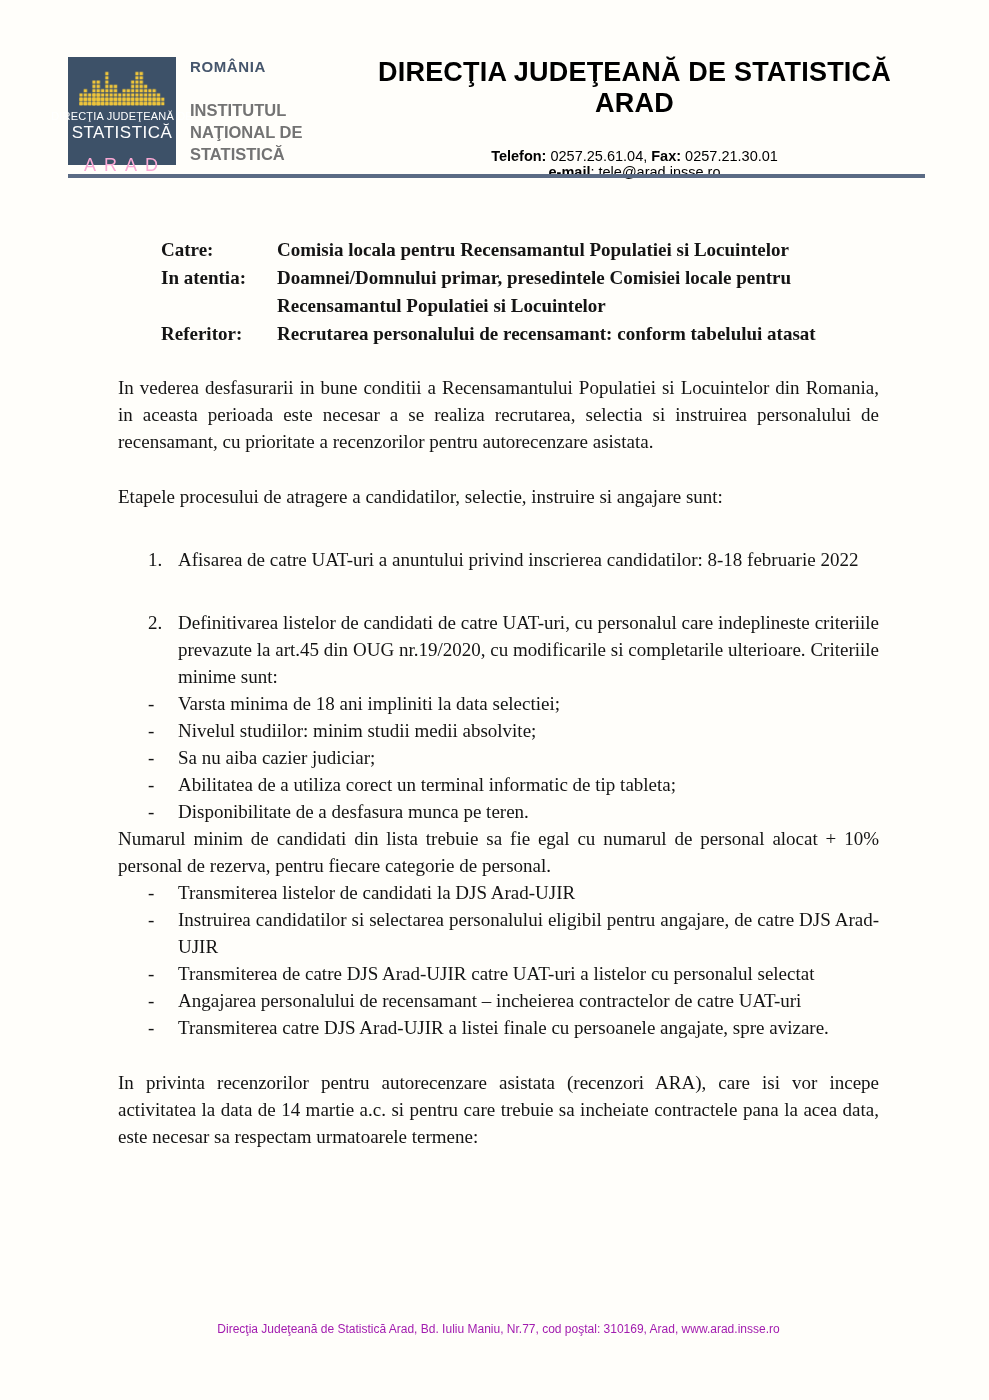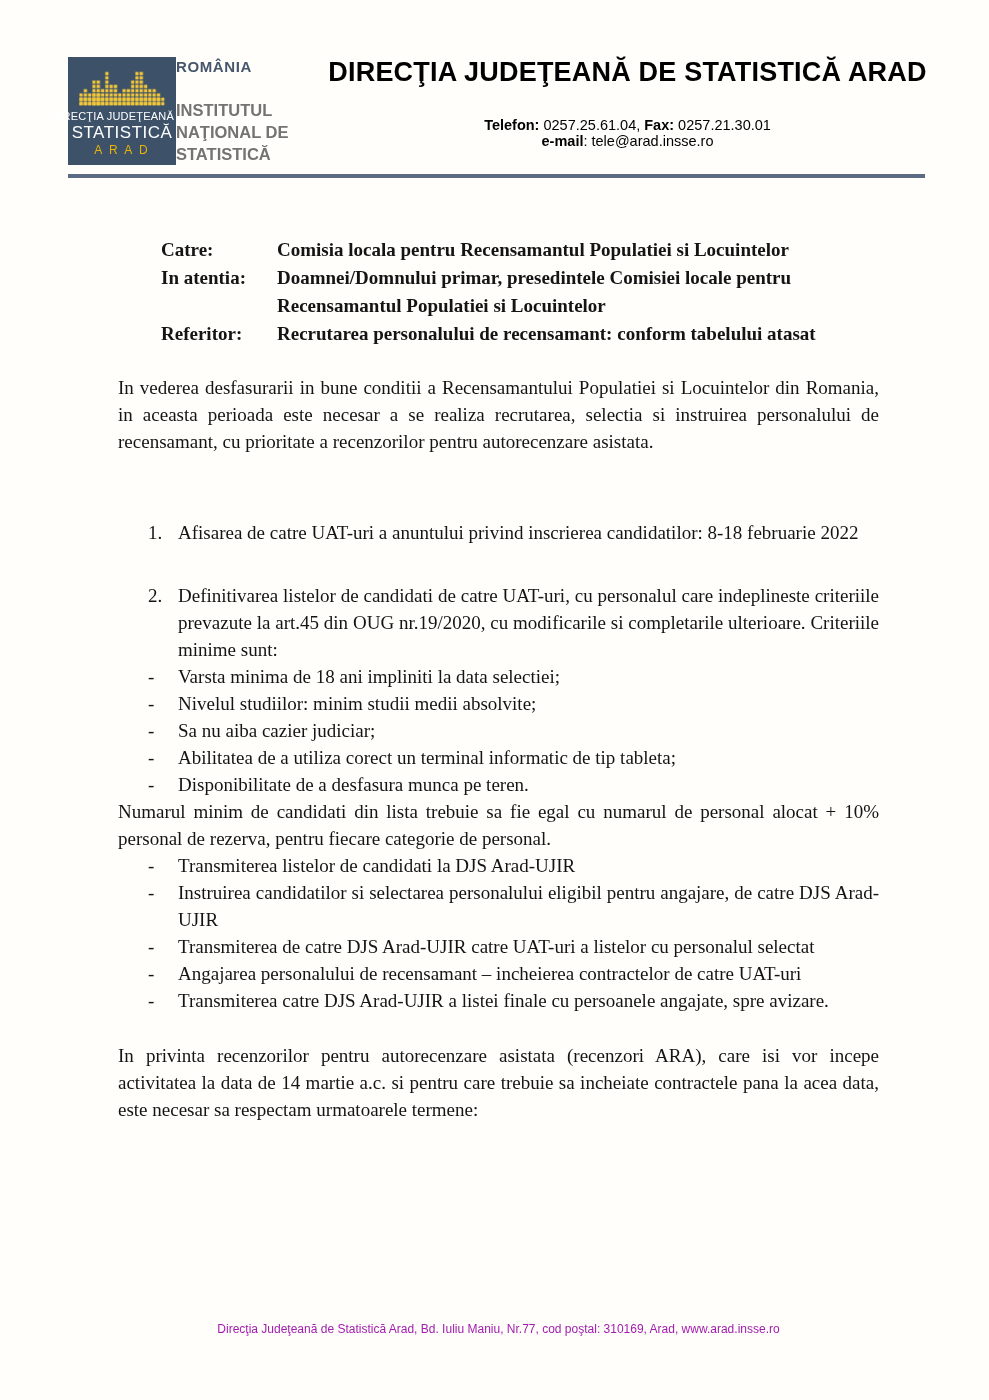--- a/index.html
+++ b/index.html
@@ -19,24 +19,24 @@
   .logo svg { display:block; }
   .logo-line1 {
     font-family:"Liberation Sans", sans-serif; color:#ffffff;
     font-size:11px; letter-spacing:.2px; margin-top:4px; white-space:nowrap;
   }
   .logo-line2 {
     font-family:"Liberation Sans", sans-serif; color:#ffffff;
     font-size:17px; letter-spacing:.5px; margin-top:1px; white-space:nowrap;
   }
   .logo-line3 {
-    font-family:"Liberation Sans", sans-serif; color:#eab308;
-    font-size:12px; letter-spacing:2px; margin-top:0; white-space:nowrap;
-  }
-  .ins-block { padding-top:1px; width:150px; flex:0 0 150px; }
+    font-family:"Liberation Sans", sans-serif; color:#f9a8d4;
+    font-size:18px; letter-spacing:2px; margin-top:12px; white-space:nowrap;
+  }
+  .ins-block { margin-left:14px; padding-top:1px; width:150px; flex:0 0 150px; }
   .country {
     font-family:"Liberation Sans", sans-serif; font-weight:bold;
     font-size:15px; letter-spacing:.6px; color:#46566c;
   }
   .institute {
     font-family:"Liberation Sans", sans-serif; font-weight:bold;
     font-size:16.5px; line-height:22px; color:#737373; margin-top:24px;
   }
   .title-block { flex:1 1 auto; text-align:center; padding-top:0; }
   .doc-title {
@@ -150,20 +150,21 @@
       <div class="address-row">
         <span>Referitor:</span>
         <span>Recrutarea personalului de recensamant: conform tabelului atasat</span>
       </div>
     </div>
 
     <p class="para">In vederea desfasurarii in bune conditii a Recensamantului Populatiei si Locuintelor din Romania, in aceasta perioada este necesar a se realiza recrutarea, selectia si instruirea personalului de recensamant, cu prioritate a recenzorilor pentru autorecenzare asistata.</p>
 
     <div class="gap"></div>
 
+    <p class="para">Etapele procesului de atragere a candidatilor, selectie, instruire si angajare sunt:</p>
 
     <ol class="num-list">
 
         <li>Afisarea de catre UAT-uri a anuntului privind inscrierea candidatilor: 8-18 februarie 2022</li>
 
         <li>Definitivarea listelor de candidati de catre UAT-uri, cu personalul care indeplineste criteriile prevazute la art.45 din OUG nr.19/2020, cu modificarile si completarile ulterioare. Criteriile minime sunt:</li>
       </ol>
 
     <ul class="dash-list">
 

